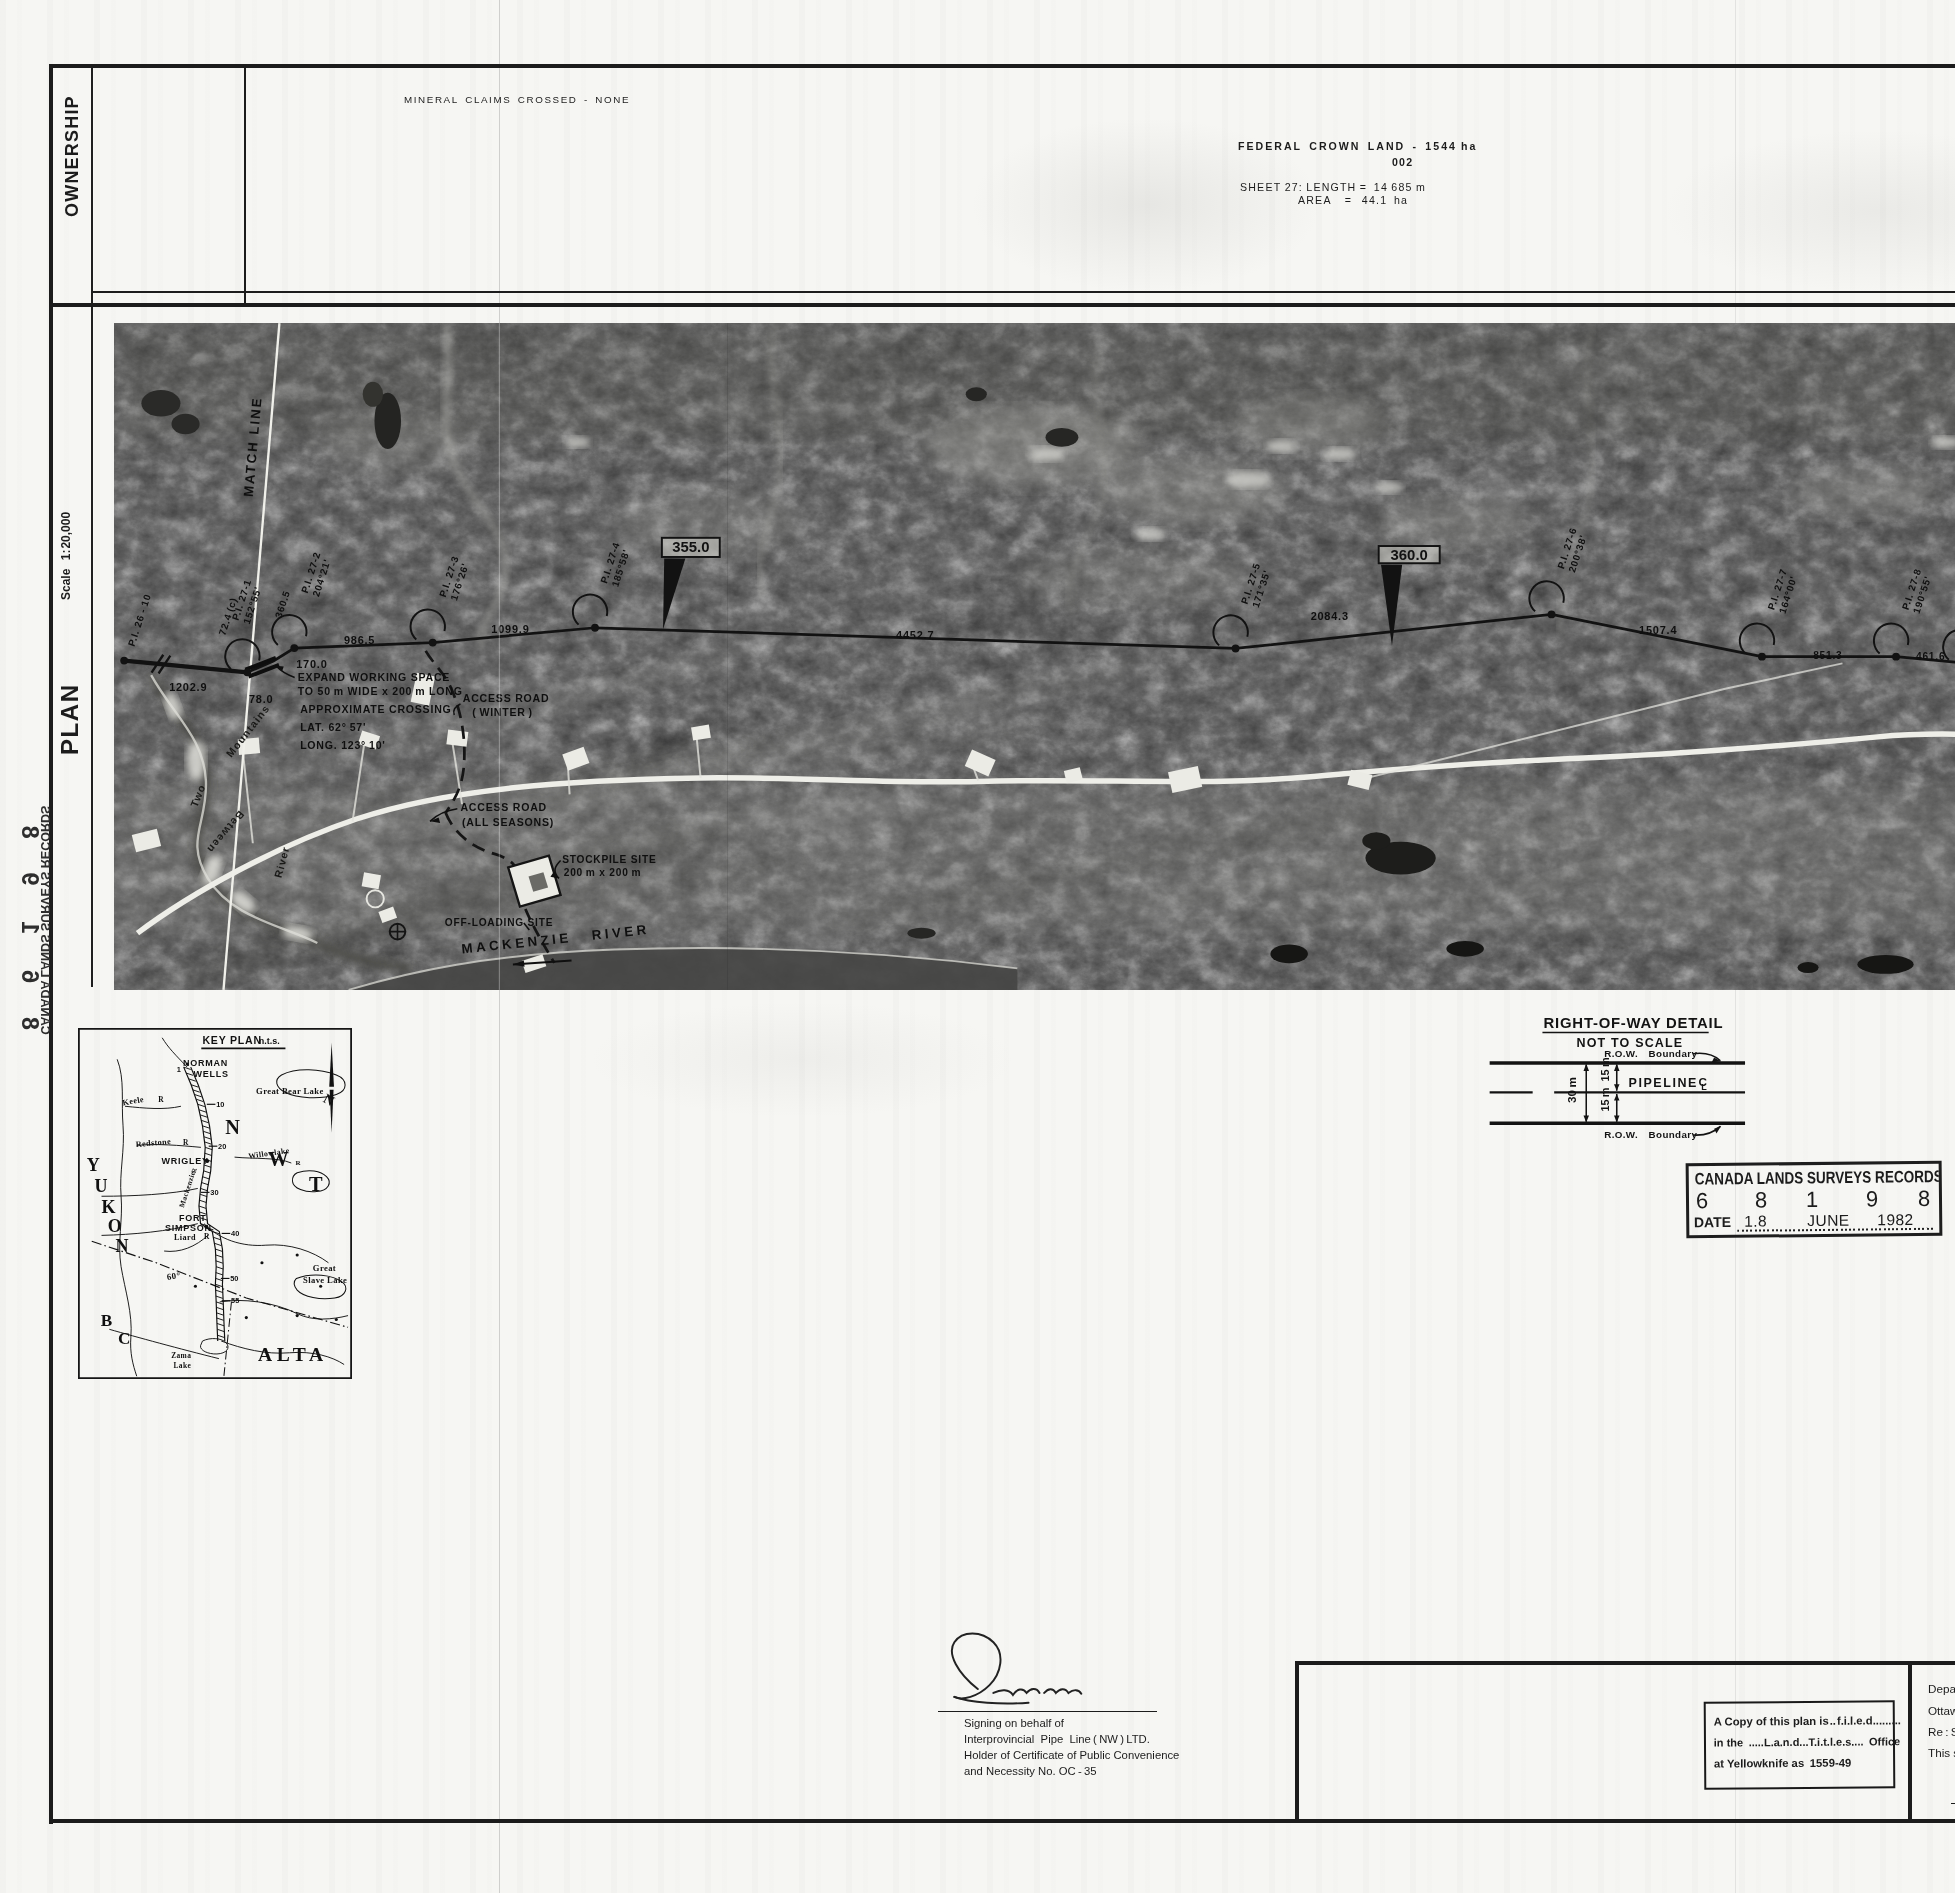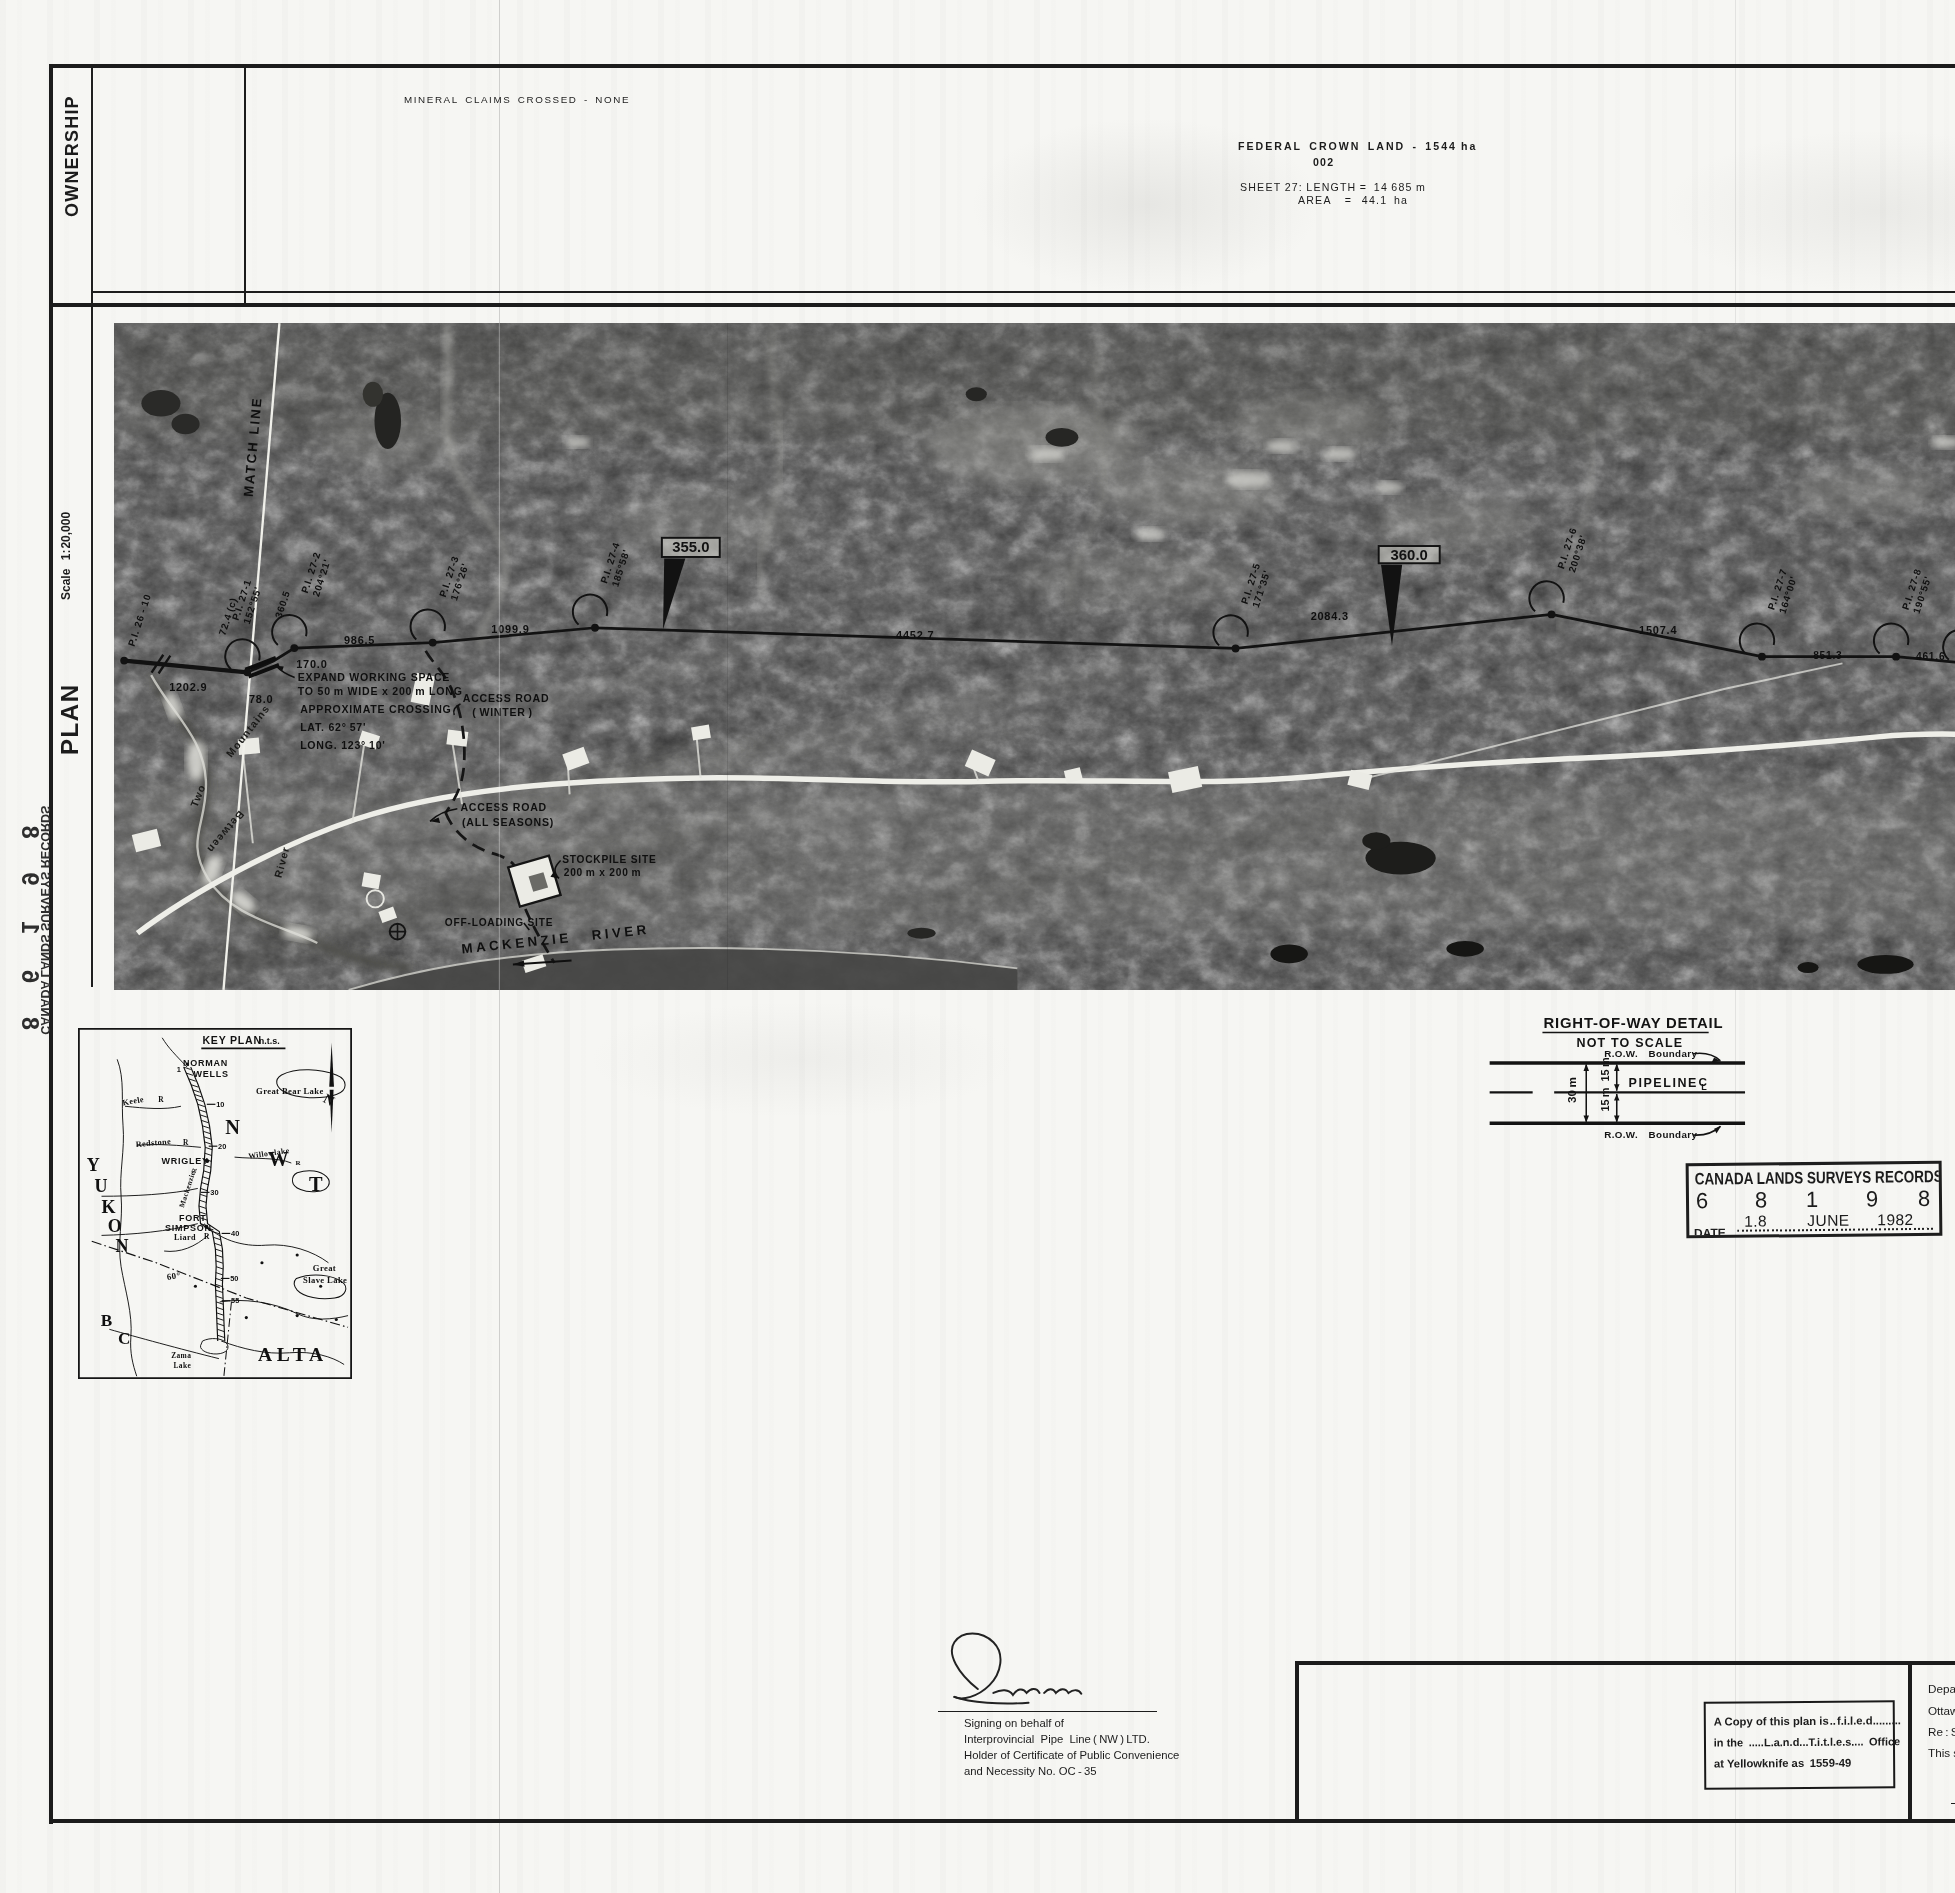--- a/index.html
+++ b/index.html
@@ -29,21 +29,21 @@
 
   <div class="bb" style="left:92px;top:291px;width:2420px;height:1.6px"></div>
   <div class="bb" style="left:49px;top:303px;width:2466px;height:3.5px"></div>
 
   <div class="bb" style="left:91px;top:64px;width:2.3px;height:923px"></div>
   <div class="bb" style="left:244px;top:64px;width:2px;height:242px"></div>
 
   <div class="t" style="left:62px;top:217px;transform:rotate(-90deg);transform-origin:0 0;font-size:18px;font-weight:bold;letter-spacing:1.2px">OWNERSHIP</div>
   <div class="t" style="left:404px;top:94px;font-size:9.8px;font-weight:normal;letter-spacing:1.6px">MINERAL CLAIMS CROSSED - NONE</div>
   <div class="t" style="left:1238px;top:140px;font-size:10.6px;font-weight:bold;letter-spacing:2px">FEDERAL CROWN LAND - 1544 ha</div>
-  <div class="t" style="left:1313px;top:156px;font-size:10.6px;font-weight:bold;letter-spacing:1.2px">002</div>
+  <div class="t" style="left:1392px;top:156px;font-size:10.6px;font-weight:bold;letter-spacing:1.2px">002</div>
   <div class="t" style="left:1240px;top:181px;font-size:10.6px;font-weight:normal;letter-spacing:1.2px">SHEET 27: LENGTH =  14 685 m</div>
   <div class="t" style="left:1298px;top:194px;font-size:10.6px;font-weight:normal;letter-spacing:1.2px">AREA  =  44.1  ha</div>
 
   <div class="t" style="left:59px;top:600px;transform:rotate(-90deg);transform-origin:0 0;font-size:12px;font-weight:bold">Scale  1: 20,000</div>
   <div class="t" style="left:56px;top:755px;transform:rotate(-90deg);transform-origin:0 0;font-size:24px;font-weight:bold;letter-spacing:1.6px">PLAN</div>
 
 <svg style="position:absolute;left:114px;top:323px" width="2380" height="667" viewBox="0 0 6086 1705">
 <defs>
 <filter id="phn" color-interpolation-filters="sRGB" x="0" y="0" width="100%" height="100%">
  <feTurbulence type="fractalNoise" baseFrequency="0.016 0.02" numOctaves="5" seed="17"></feTurbulence>
@@ -587,21 +587,21 @@
       <polygon points="632,298 614,306 620,318" fill="#131313"></polygon>
 </svg>
 
   <div style="position:absolute;left:1686px;top:1162px;width:250px;height:69px;border:3.9px solid #1e1e1e;transform:rotate(-.6deg);overflow:hidden">
     <div class="t" style="left:5.5px;top:3.1px;font-size:13px;font-weight:bold;letter-spacing:0px;transform:scale(1.04,1.28);transform-origin:0 0">CANADA LANDS SURVEYS RECORDS</div>
     <div class="t" style="left:7px;top:22px;font-size:22px">6</div>
     <div class="t" style="left:66px;top:22px;font-size:22px">8</div>
     <div class="t" style="left:117px;top:22px;font-size:22px">1</div>
     <div class="t" style="left:177px;top:22px;font-size:22px">9</div>
     <div class="t" style="left:229px;top:22px;font-size:22px">8</div>
-    <div class="t" style="left:4.7px;top:60px;font-size:12px;font-weight:bold;letter-spacing:0px">DATE</div>
+    <div class="t" style="left:4.7px;top:48px;font-size:14px;font-weight:bold;letter-spacing:0px">DATE</div>
     <div class="t" style="left:55px;top:47px;font-size:15.6px;letter-spacing:0.4px">1.8   JUNE   1982</div>
     <div class="bb" style="left:48px;top:64px;width:196px;height:1.6px;background:repeating-linear-gradient(90deg,#222 0 2px,transparent 2px 4.3px)"></div>
   </div>
 
   <svg style="position:absolute;left:899px;top:1525px" width="1662px" height="368" viewBox="0 0 4251 942">
 <g transform="translate(3536,60) scale(0.82) translate(-3536,-60)">
         <path d="M3545,95 C3530,60 3560,40 3590,52 C3630,68 3630,110 3600,120 C3640,110 3680,80 3700,95 C3710,60 3730,55 3745,75 C3760,95 3750,115 3730,118 C3760,118 3790,100 3810,110 C3830,85 3850,90 3855,110 C3870,70 3890,65 3900,85 L3910,110 C3930,95 3950,95 3960,110 C3990,70 4020,78 4025,100 C4040,80 4060,85 4065,105 C4085,90 4105,95 4110,115 C4130,125 4140,140 4120,150" fill="none" stroke="#222" stroke-linecap="round" stroke-width="6"></path>
 <path d="M3990,120 C4010,140 4050,150 4090,140" fill="none" stroke="#222" stroke-linecap="round" stroke-width="6"></path>
       </g>
 <path d="M3536,128 L4033,128" stroke="#222" stroke-width="3"></path>

